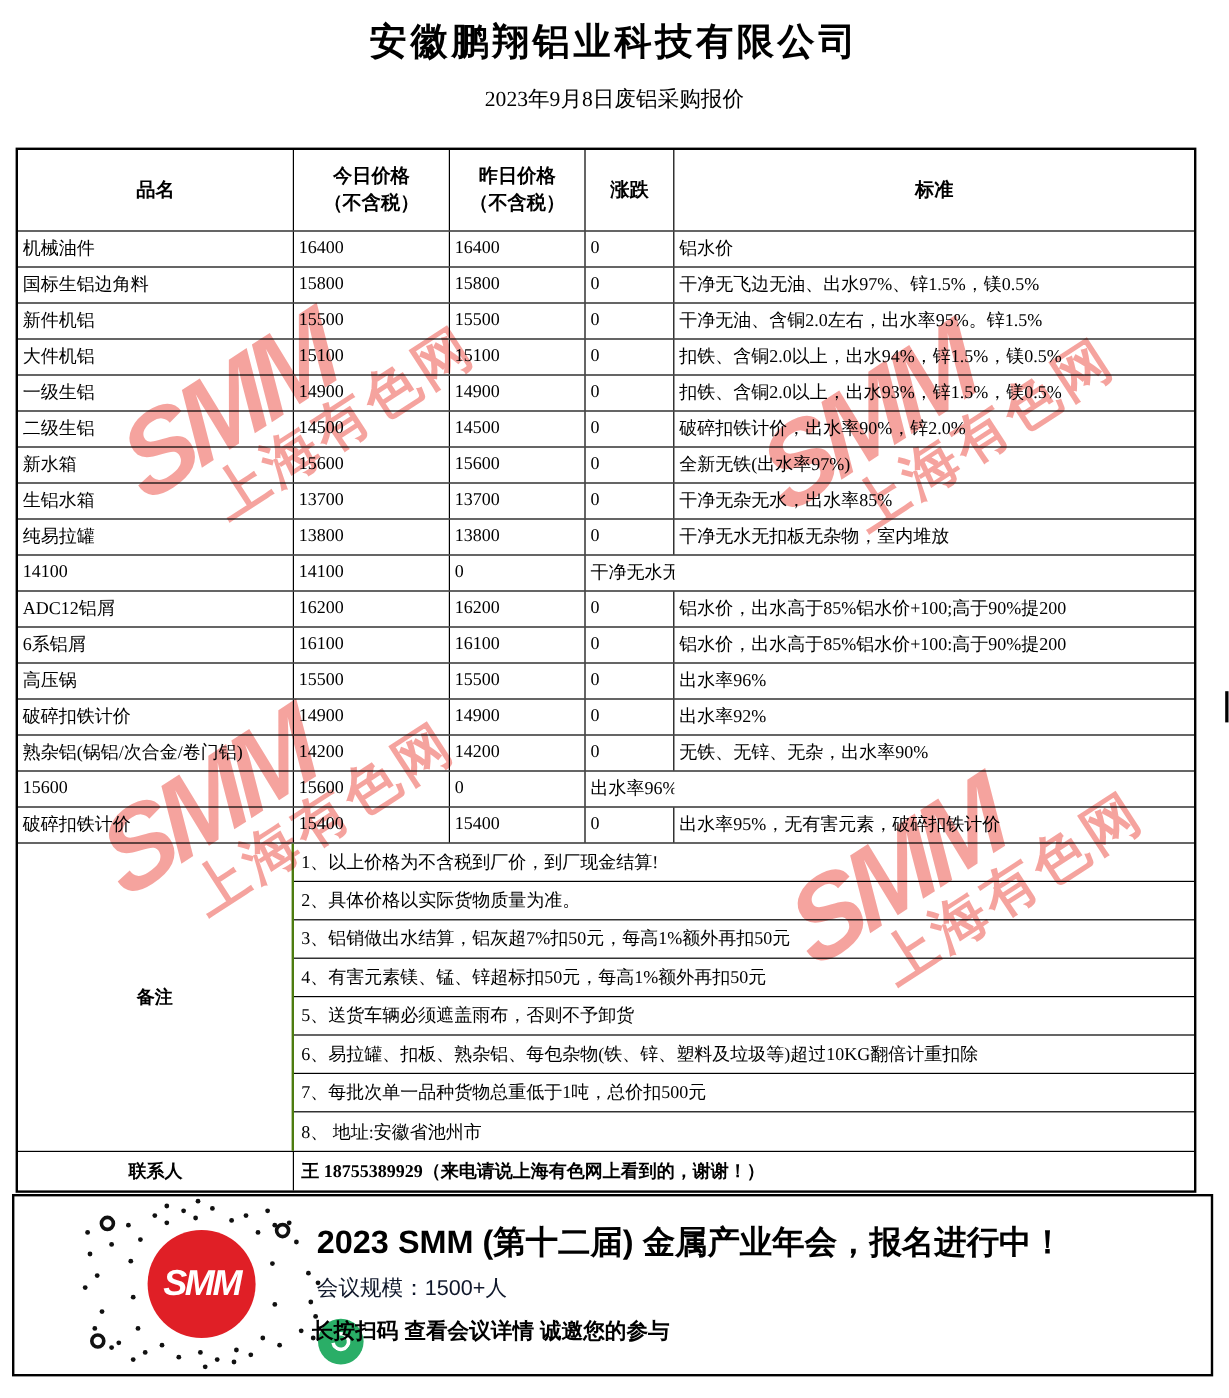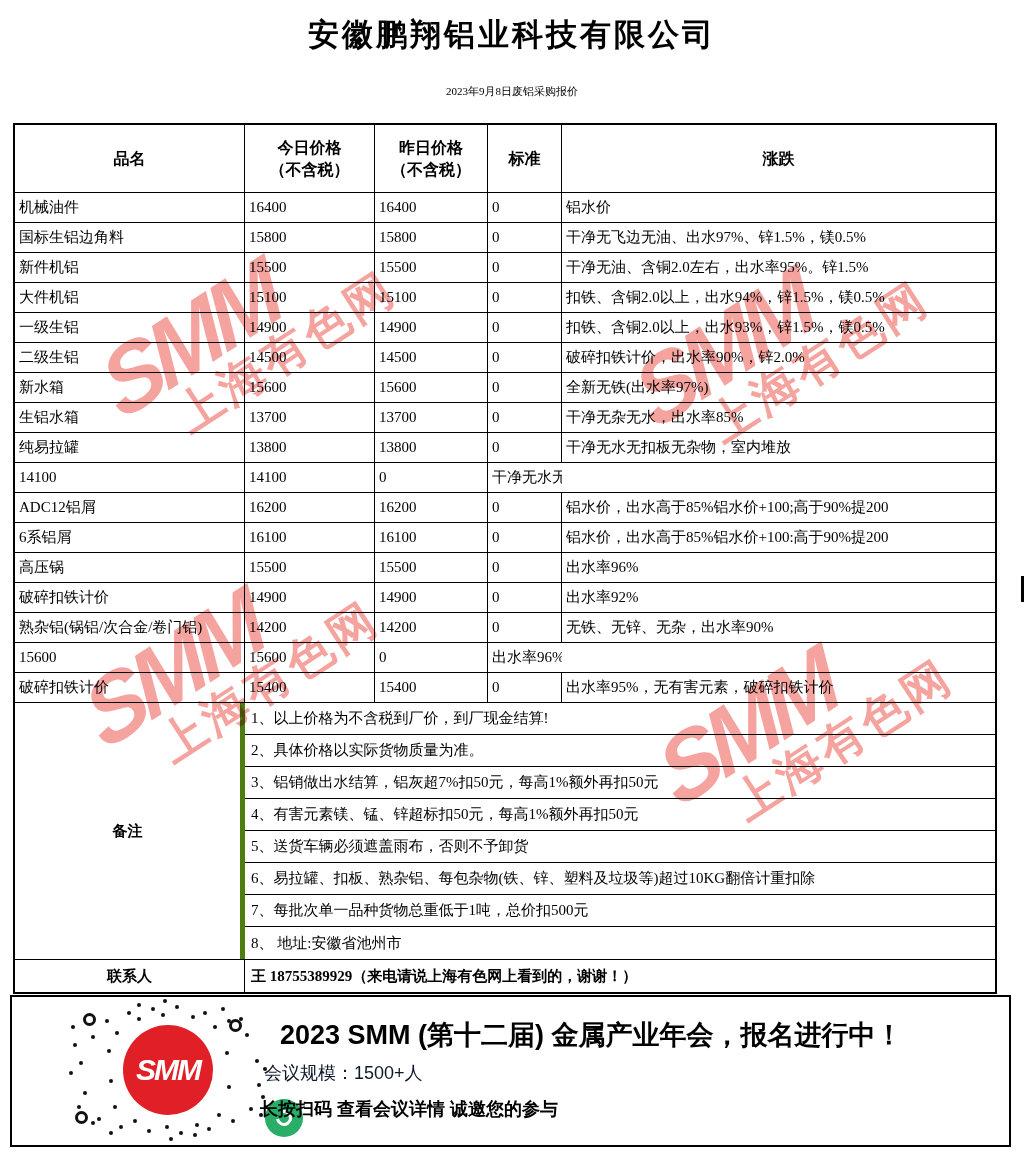--- a/index.html
+++ b/index.html
@@ -6,40 +6,40 @@
   html,body { background:#fff; }
   .page {
     position:relative; width:1024px; height:1165px; background:#fff;
     font-family:"Liberation Serif","DejaVu Serif",serif; color:#000; overflow:hidden;
   }
   .title {
     position:absolute; top:14px; left:0; width:100%; text-align:center;
     font-size:31px; font-weight:bold; letter-spacing:3px;
   }
   .subtitle {
-    position:absolute; top:84px; left:0; width:100%; text-align:center; font-size:11px;
+    position:absolute; top:70px; left:0; width:100%; text-align:center; font-size:18px;
   }
 
   
   .quote-table {
     position:absolute; left:13px; top:123px; width:984px;
     border:2px solid #000; background:transparent; z-index:2;
   }
   .tr { display:grid; grid-template-columns:230px 130px 113px 74px 1fr; border-bottom:1px solid #000; }
   .td { border-right:1px solid #000; display:flex; align-items:center; overflow:hidden; white-space:nowrap; }
   .td:last-child { border-right:none; }
   .head-tr { height:68px; }
   .head-tr .td { justify-content:center; font-weight:bold; font-size:16px; flex-direction:column; line-height:1.35; }
   .body-tr { height:30px; }
   .body-tr .td { font-size:15px; padding-left:4px; }
   .c-std { padding-left:5px; }
 
   
   .remarks-tr { display:grid; grid-template-columns:230px 1fr; border-bottom:1px solid #000; }
-  .remark-label { border-right:5px solid #4d7c0f; display:flex; align-items:center; justify-content:center;
+  .remark-label { border-right:2px solid #4d7c0f; display:flex; align-items:center; justify-content:center;
     font-weight:bold; font-size:15px; }
   .note-row { height:32px; border-bottom:1px solid #000; display:flex; align-items:center;
     padding-left:6px; font-size:15px; white-space:nowrap; overflow:hidden; }
   .note-row:last-child { border-bottom:none; }
 
   
   .contact-tr { display:grid; grid-template-columns:230px 1fr; height:32px; border-bottom:none; }
   .contact-label { border-right:1px solid #000; display:flex; align-items:center; justify-content:center;
     font-weight:bold; font-size:15px; }
   .contact-value { display:flex; align-items:center; padding-left:6px; font-weight:bold; font-size:15px; }
@@ -56,21 +56,21 @@
   .wm2 { left:628px; top:272px; }
   .wm3 { left:78px;  top:592px; }
   .wm4 { left:652px; top:650px; }
 
   
   .banner {
     position:absolute; left:10px; top:995px; width:1001px; height:152px;
     border:2px solid #000; background:#fff; z-index:2;
     font-family:"Liberation Sans","DejaVu Sans",sans-serif;
   }
-  .banner-title { position:absolute; left:252px; top:20px; font-size:27px; font-weight:bold; white-space:nowrap;margin-left:16px; }
+  .banner-title { position:absolute; left:252px; top:20px; font-size:27px; font-weight:bold; white-space:nowrap; }
   .banner-scale { position:absolute; left:252px; top:64px; font-size:18px; color:#0f172a; }
   .banner-cta   { position:absolute; left:248px; top:100px; font-size:18px; font-weight:bold; }
 
   
   .qr { position:absolute; left:55px; top:10px; width:200px; height:130px; }
   .qr-dots { position:absolute; left:100px; top:62px; width:4px; height:4px; background:#111; border-radius:50%;
     box-shadow:
       -88px -8px 0 0 #111, -84px 22px 0 0 #111, -76px -34px 0 0 #111, -90px 36px 0 0 #111,
       -62px -50px 0 0 #111, -70px 48px 0 0 #111, -40px -58px 0 0 #111, -48px 56px 0 0 #111,
       -16px -62px 0 0 #111, -20px 60px 0 0 #111, 8px -64px 0 0 #111, 12px 62px 0 0 #111,
@@ -113,22 +113,22 @@
     <div class="tr head-tr">
       <div class="td">品名</div>
       <div class="td">
         <span>今日价格</span>
         <span>（不含税）</span>
       </div>
       <div class="td">
         <span>昨日价格</span>
         <span>（不含税）</span>
       </div>
+      <div class="td">涨跌</div>
       <div class="td">标准</div>
-      <div class="td">涨跌</div>
     </div>
 
     <div>
   <div class="tr body-tr">
     <div class="td c-name">机械油件</div>
     <div class="td c-num">16400</div>
     <div class="td c-num">16400</div>
     <div class="td c-chg">0</div>
     <div class="td c-std">铝水价</div>
   </div>

